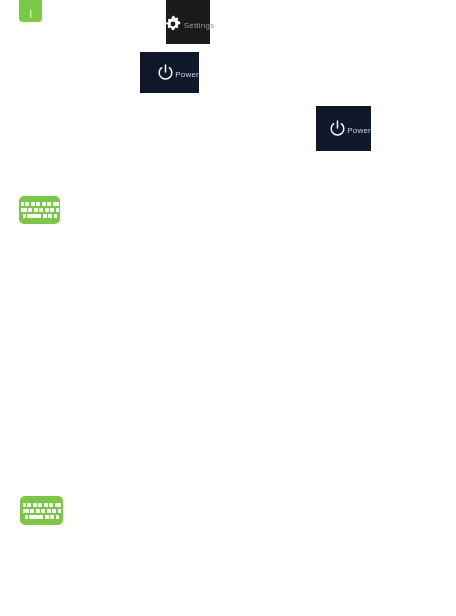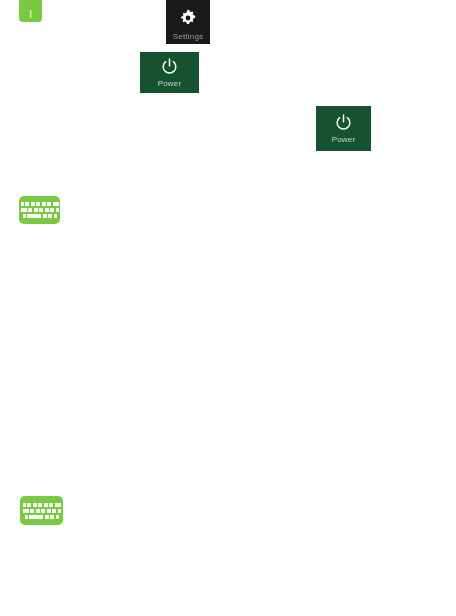--- a/index.html
+++ b/index.html
@@ -18,21 +18,21 @@
     height: 616px;
     background: #ffffff;
     overflow: hidden;
   }
 
   
   .tile {
     position: absolute;
     box-sizing: border-box;
     display: flex;
-    flex-direction: column;
+    flex-direction: row;
     align-items: center;
     justify-content: center;
     user-select: none;
   }
   .tile .glyph {
     display: block;
     line-height: 0;
   }
   .tile .tile-label {
     font-size: 8px;
@@ -48,21 +48,22 @@
     top: 0px;
     width: 44px;
     height: 44px;
     background: #1a1a1a;
     padding-top: 4px;
   }
   .tile-settings .tile-label { color: #9b9b9b; }
 
   
   .tile-power {
-    background: #14532d;
+    background: #0f172a;
+    justify-content: flex-end;
   }
   .tile-power .tile-label { color: #c9d6de; }
 
   .tile-power-1 {
     left: 140px;
     top: 52px;
     width: 59px;
     height: 41px;
   }
   .tile-power-2 {

